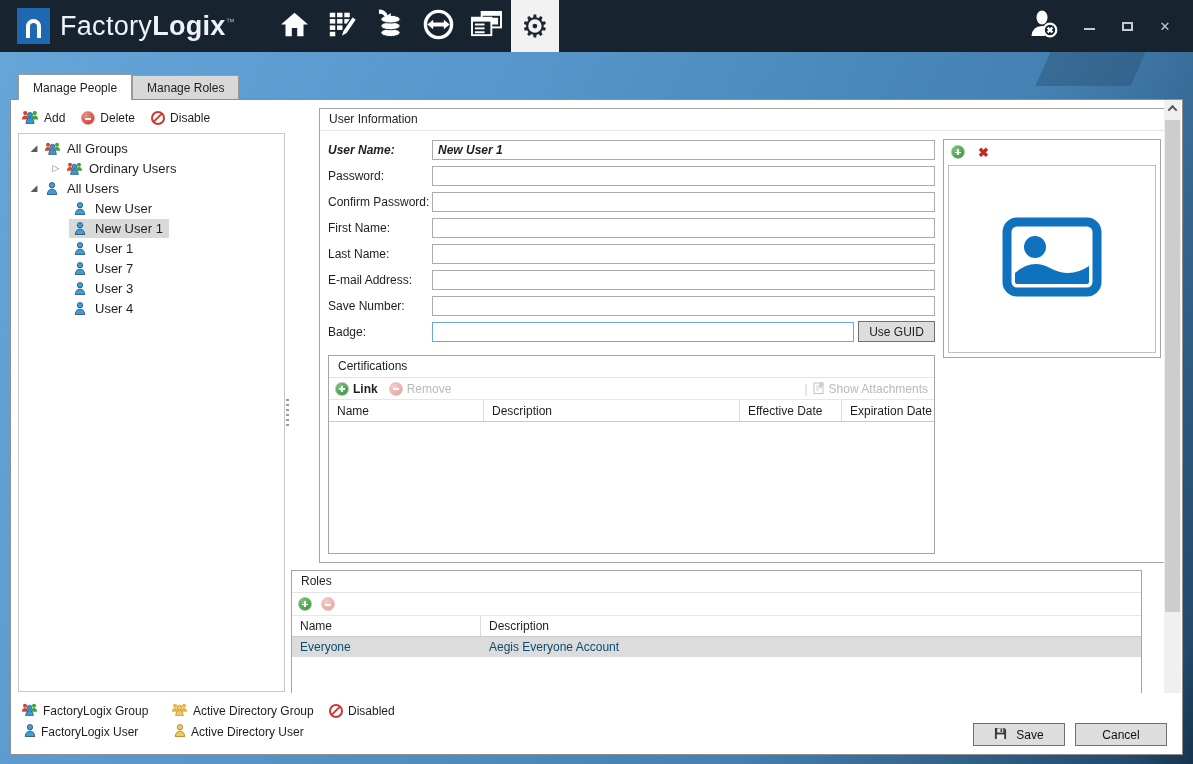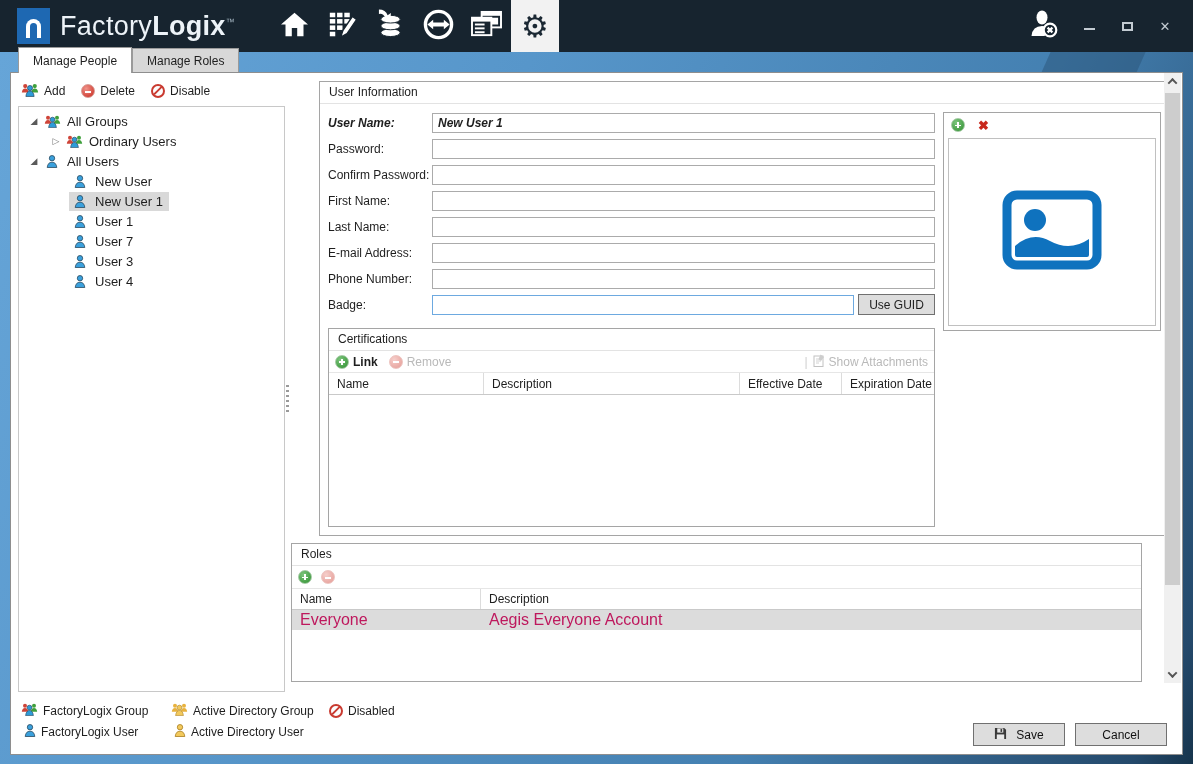--- a/index.html
+++ b/index.html
@@ -24,21 +24,21 @@
   .ctl { color:#C3CBD2; display:flex; align-items:center; justify-content:center; width:16px; height:16px; }
   .ctl-min-bar { width:11px; height:0; border-bottom:2px solid #C3CBD2; margin-top:6px; }
   .ctl-max-box { width:11px; height:9px; border:2px solid #C3CBD2; }
   .ctl-close-x { font-size:13px; }
 
   
   .frame { flex:1; position:relative; padding:0 10px 9px 10px; display:flex; flex-direction:column;
            background:linear-gradient(115deg,#66A5D8 0%,#5796CA 35%,#4480B1 70%,#24496B 96%,#16344C 100%); }
   .frame::before { content:""; position:absolute; top:0; right:55px; width:95px; height:34px;
                    background:#2A5378; opacity:.5; transform:skewX(-24deg); }
-  .tabstrip { height:20px; display:flex; align-items:flex-end; padding-left:8px; position:relative; z-index:3; }
+  .tabstrip { height:47px; display:flex; align-items:flex-end; padding-left:8px; position:relative; z-index:3; }
   .tab { font-size:12px; color:#1E1E1E; padding:0 14px; display:flex; align-items:center; cursor:default; }
   .tab.active { background:#FFF; height:26px; border:1px solid #9A9A9A; border-bottom:none; margin-bottom:-1px; z-index:4; }
   .tab.inactive { background:#D8D8D8; height:24px; border:1px solid #9A9A9A; border-bottom:none; }
 
   
   .panel { flex:1; background:#FFF; border:1px solid #8E8E8E; position:relative; overflow:hidden; z-index:2; }
 
   
   .left-toolbar { position:absolute; left:10px; top:6px; height:24px; display:flex; align-items:center;
                   gap:16px; font-size:12px; color:#1E1E1E; }
@@ -87,21 +87,21 @@
   .tbody { flex:1; background:#FFF; }
 
   .img-panel { flex:0 0 218px; height:219px; border:1px solid #A5A5A5; display:flex; flex-direction:column; }
   .img-toolbar { flex:0 0 24px; display:flex; align-items:center; gap:13px; padding:0 7px; }
   .img-frame { flex:1; margin:1px 4px 4px 4px; border:1px solid #C0C0C0; display:flex;
                align-items:center; justify-content:center; }
 
   .roles-box { position:absolute; left:280px; top:470px; width:851px; height:139px; }
   .roles-thead { border-top:1px solid #E6E6E6; }
   .role-c0 { flex:0 0 189px; } .role-c1 { flex:1; border-right:none; }
-  .grid-row { flex:0 0 20px; display:flex; font-size:16px; align-items:center; background:#DCDCDC; color:#be185d; }
+  .grid-row { flex:0 0 20px; display:flex; font-size:12px; align-items:center; background:#DCDCDC; color:#0c4a6e; }
   .td { padding-left:8px; display:flex; align-items:center; height:100%; }
 
   
   .green-plus { width:14px; height:14px; border-radius:50%; position:relative; flex:0 0 14px;
                 background:radial-gradient(circle at 35% 30%, #7CC57C, #2F8F2F); border:1px solid #A3C9A3; }
   .green-plus::before, .green-plus::after { content:""; position:absolute; background:#FFF; }
   .green-plus::before { left:3px; top:5.5px; width:6px; height:1.8px; }
   .green-plus::after  { left:5.1px; top:3.4px; width:1.8px; height:6px; }
   .red-ball { width:14px; height:14px; border-radius:50%; position:relative; flex:0 0 14px;
               background:radial-gradient(circle at 35% 30%, #F0938A, #C8281C); border:1px solid #D89B95; }
@@ -403,21 +403,21 @@
             </div>
             <div class="frow">
               <span class="flabel">Last Name:</span>
               <span class="finput"></span>
             </div>
             <div class="frow">
               <span class="flabel">E-mail Address:</span>
               <span class="finput"></span>
             </div>
             <div class="frow">
-              <span class="flabel">Phone Number:</span>
+              <span class="flabel">Save Number:</span>
               <span class="finput"></span>
             </div>
             <div class="frow">
               <span class="flabel">Badge:</span>
               <span class="finput focus"></span>
               <span class="guid-btn">Use GUID</span>
             </div>
 
             <div class="cert-box">
               <div class="gb-header" style="border-bottom:1px solid #E3E3E3">Certifications</div>

